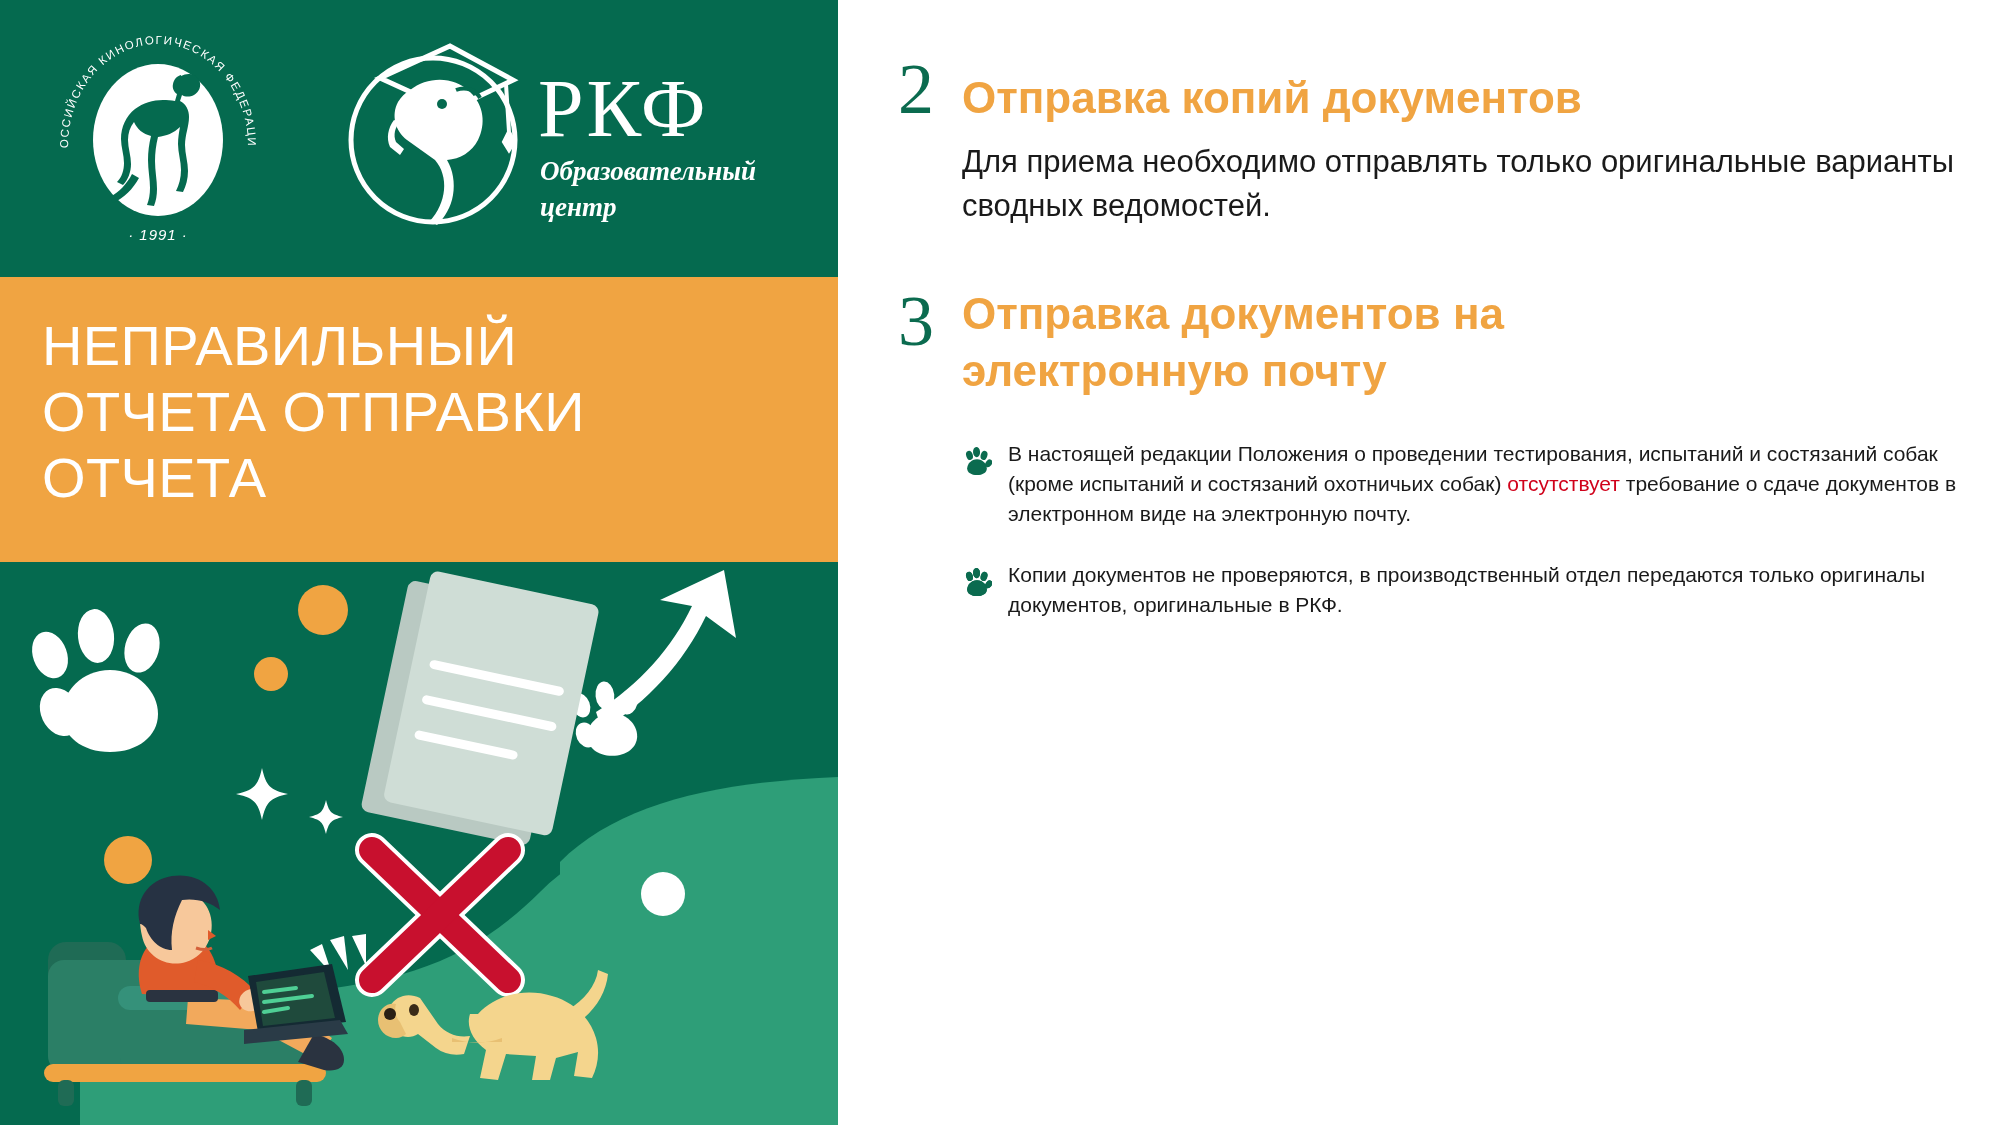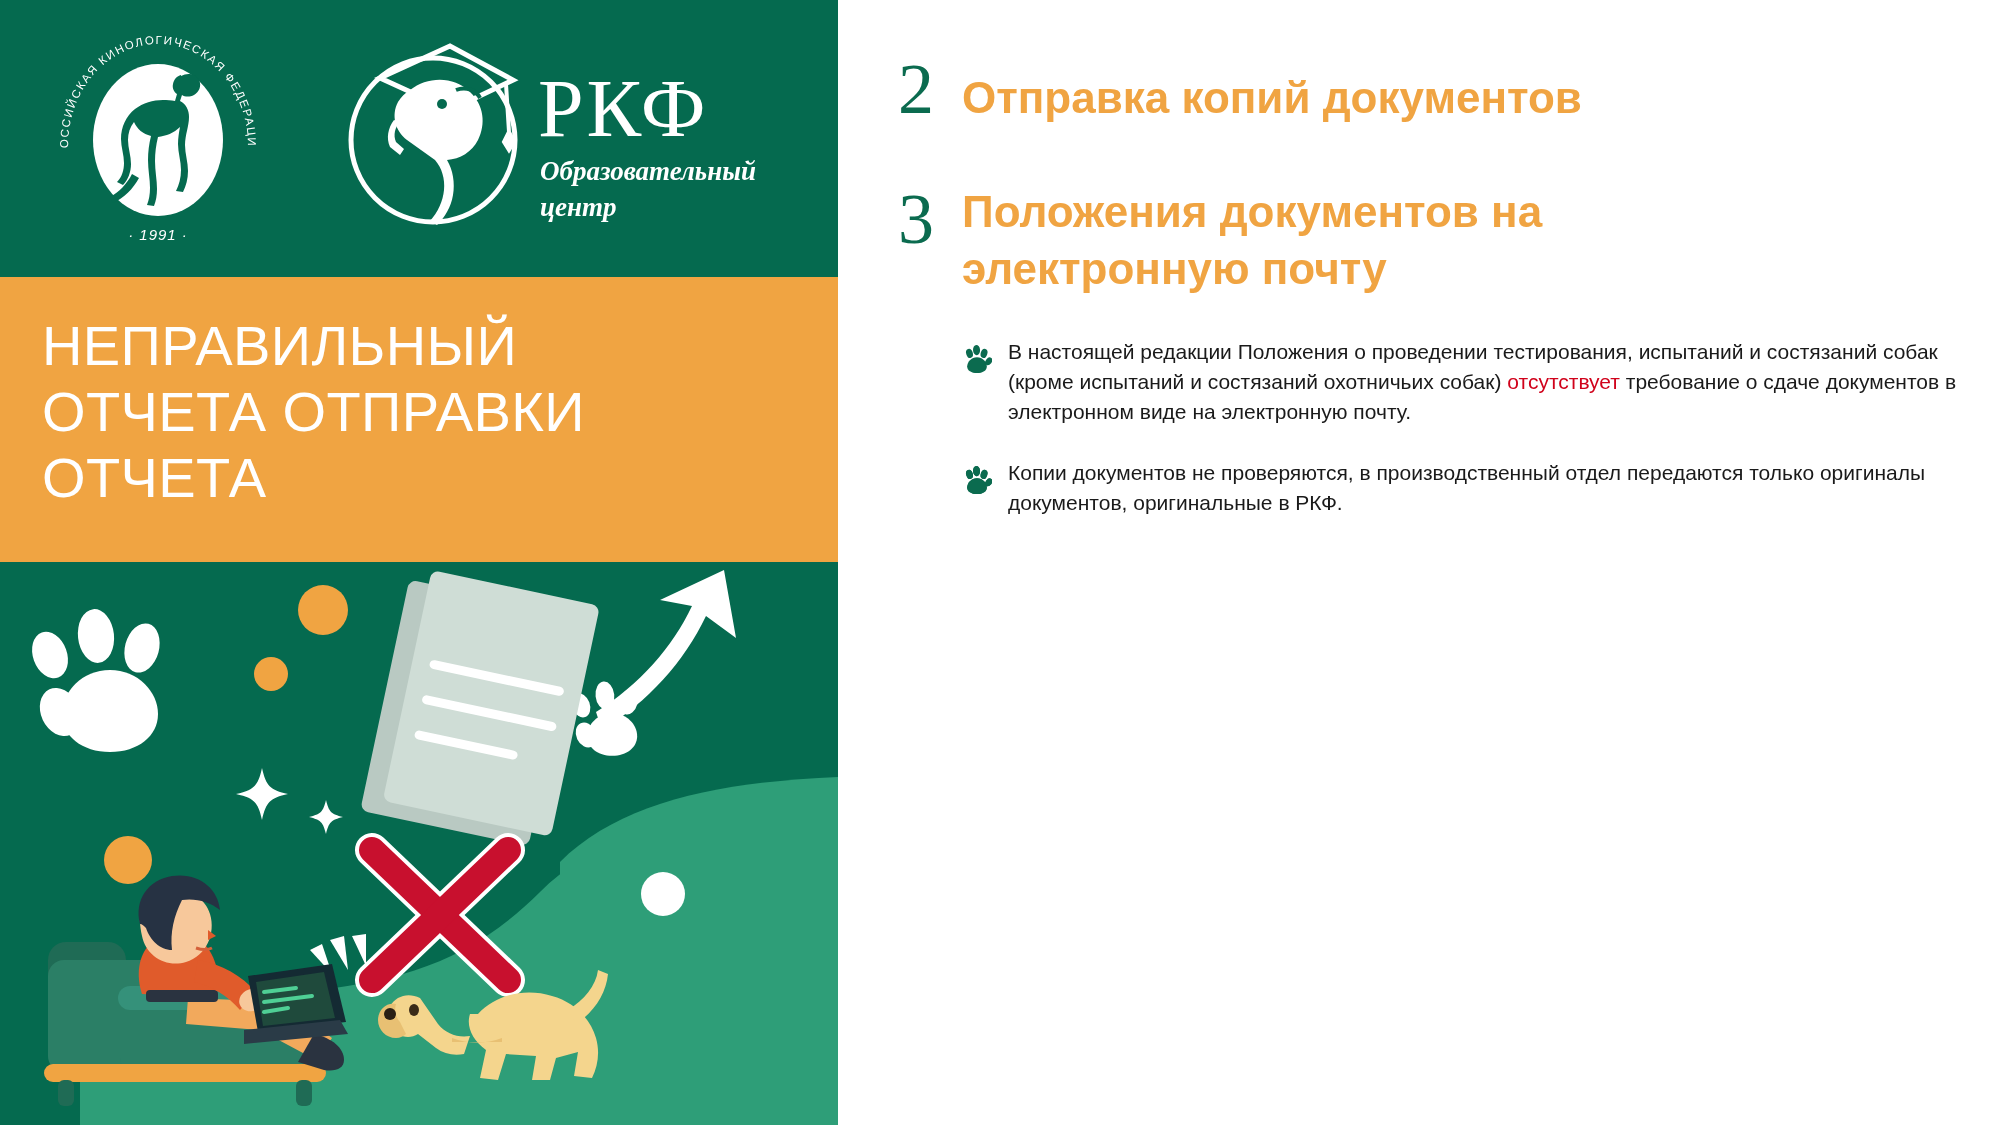--- a/index.html
+++ b/index.html
@@ -245,26 +245,29 @@
   </div>
 
   <div class="right">
     <div class="content">
 
       <div class="sec sec2">
         <div class="sec-head">
           <div class="sec-num">2</div>
           <div class="sec-title">Отправка копий документов</div>
         </div>
+        <div class="sec-body">
+          <p class="para">Для приема необходимо отправлять только оригинальные варианты сводных ведомостей.</p>
+        </div>
       </div>
 
       <div class="sec sec3" style="margin-top:44px;">
         <div class="sec-head">
           <div class="sec-num">3</div>
-          <div class="sec-title">Положения документов на электронную почту</div>
+          <div class="sec-title">Отправка документов на электронную почту</div>
         </div>
         <div class="sec-body" style="padding-top:26px;">
           <ul class="bullets">
 
             <li>
               <svg class="paw" viewBox="0 0 64 64">
                 <g fill="#0B6B4F">
                   <ellipse cx="16" cy="20" rx="7" ry="10" transform="rotate(-18 16 20)"></ellipse>
                   <ellipse cx="31" cy="13" rx="7.5" ry="11" transform="rotate(-3 31 13)"></ellipse>
                   <ellipse cx="47" cy="20" rx="7" ry="10" transform="rotate(18 47 20)"></ellipse>

